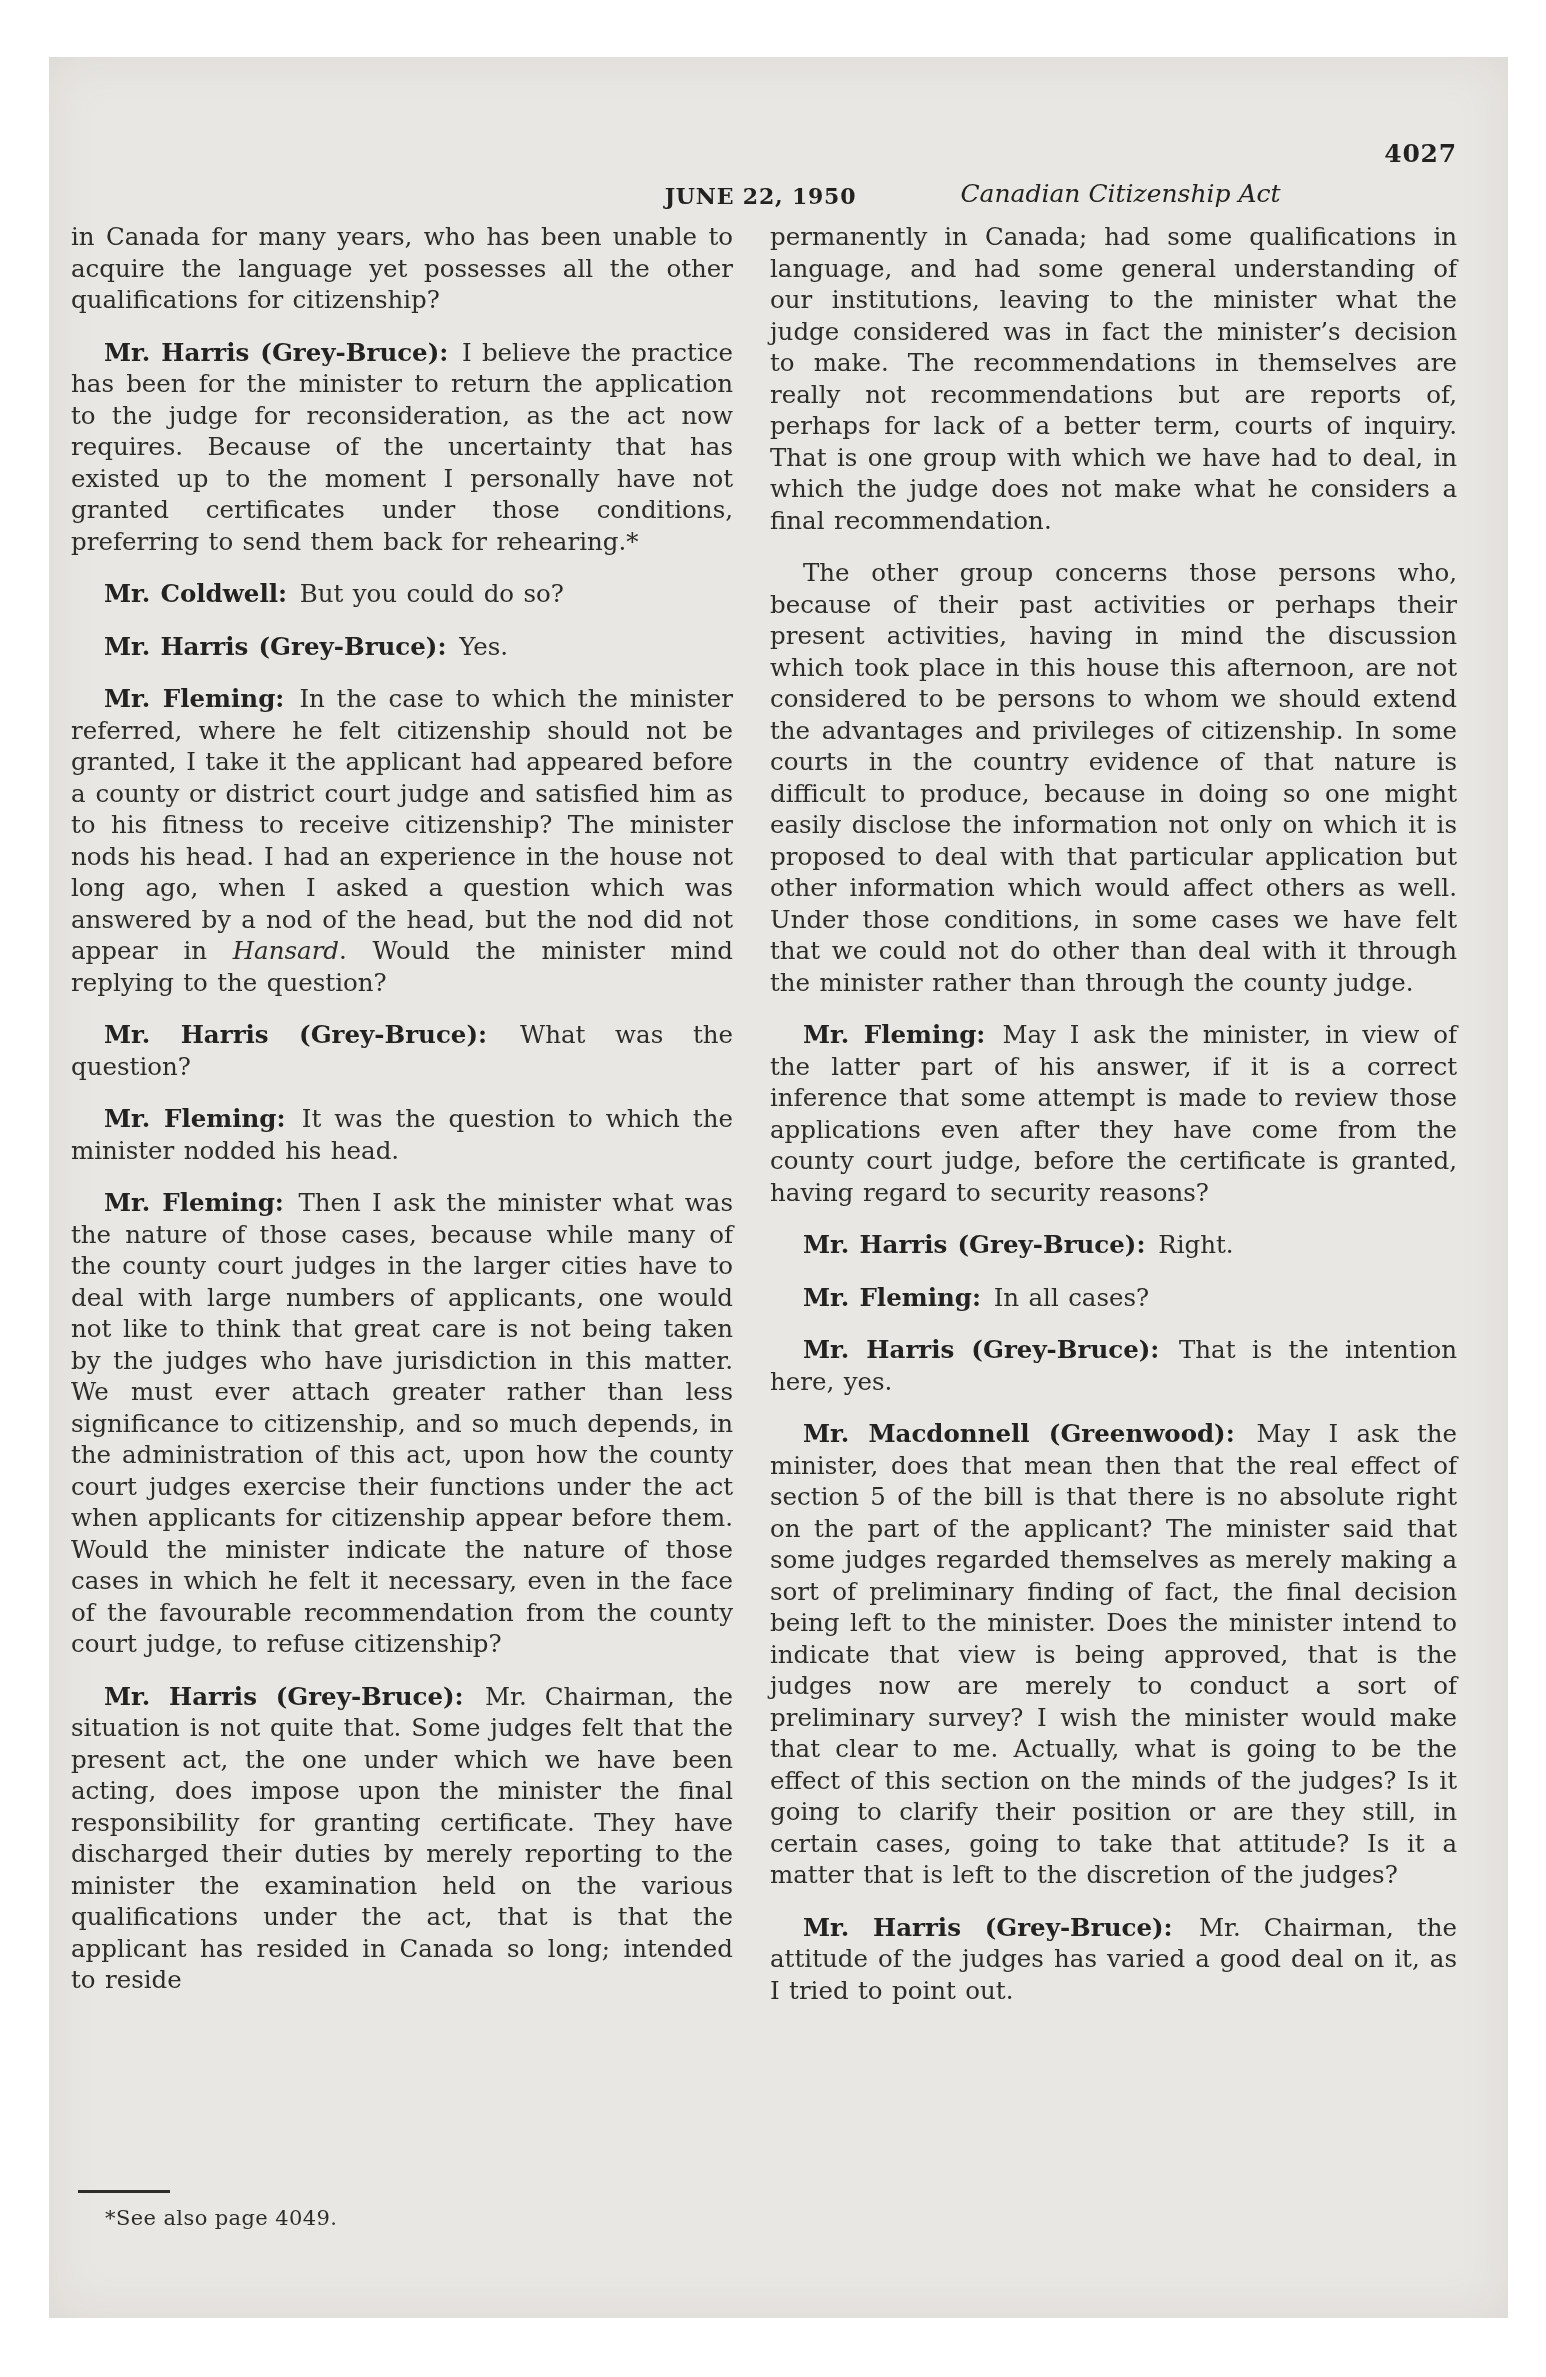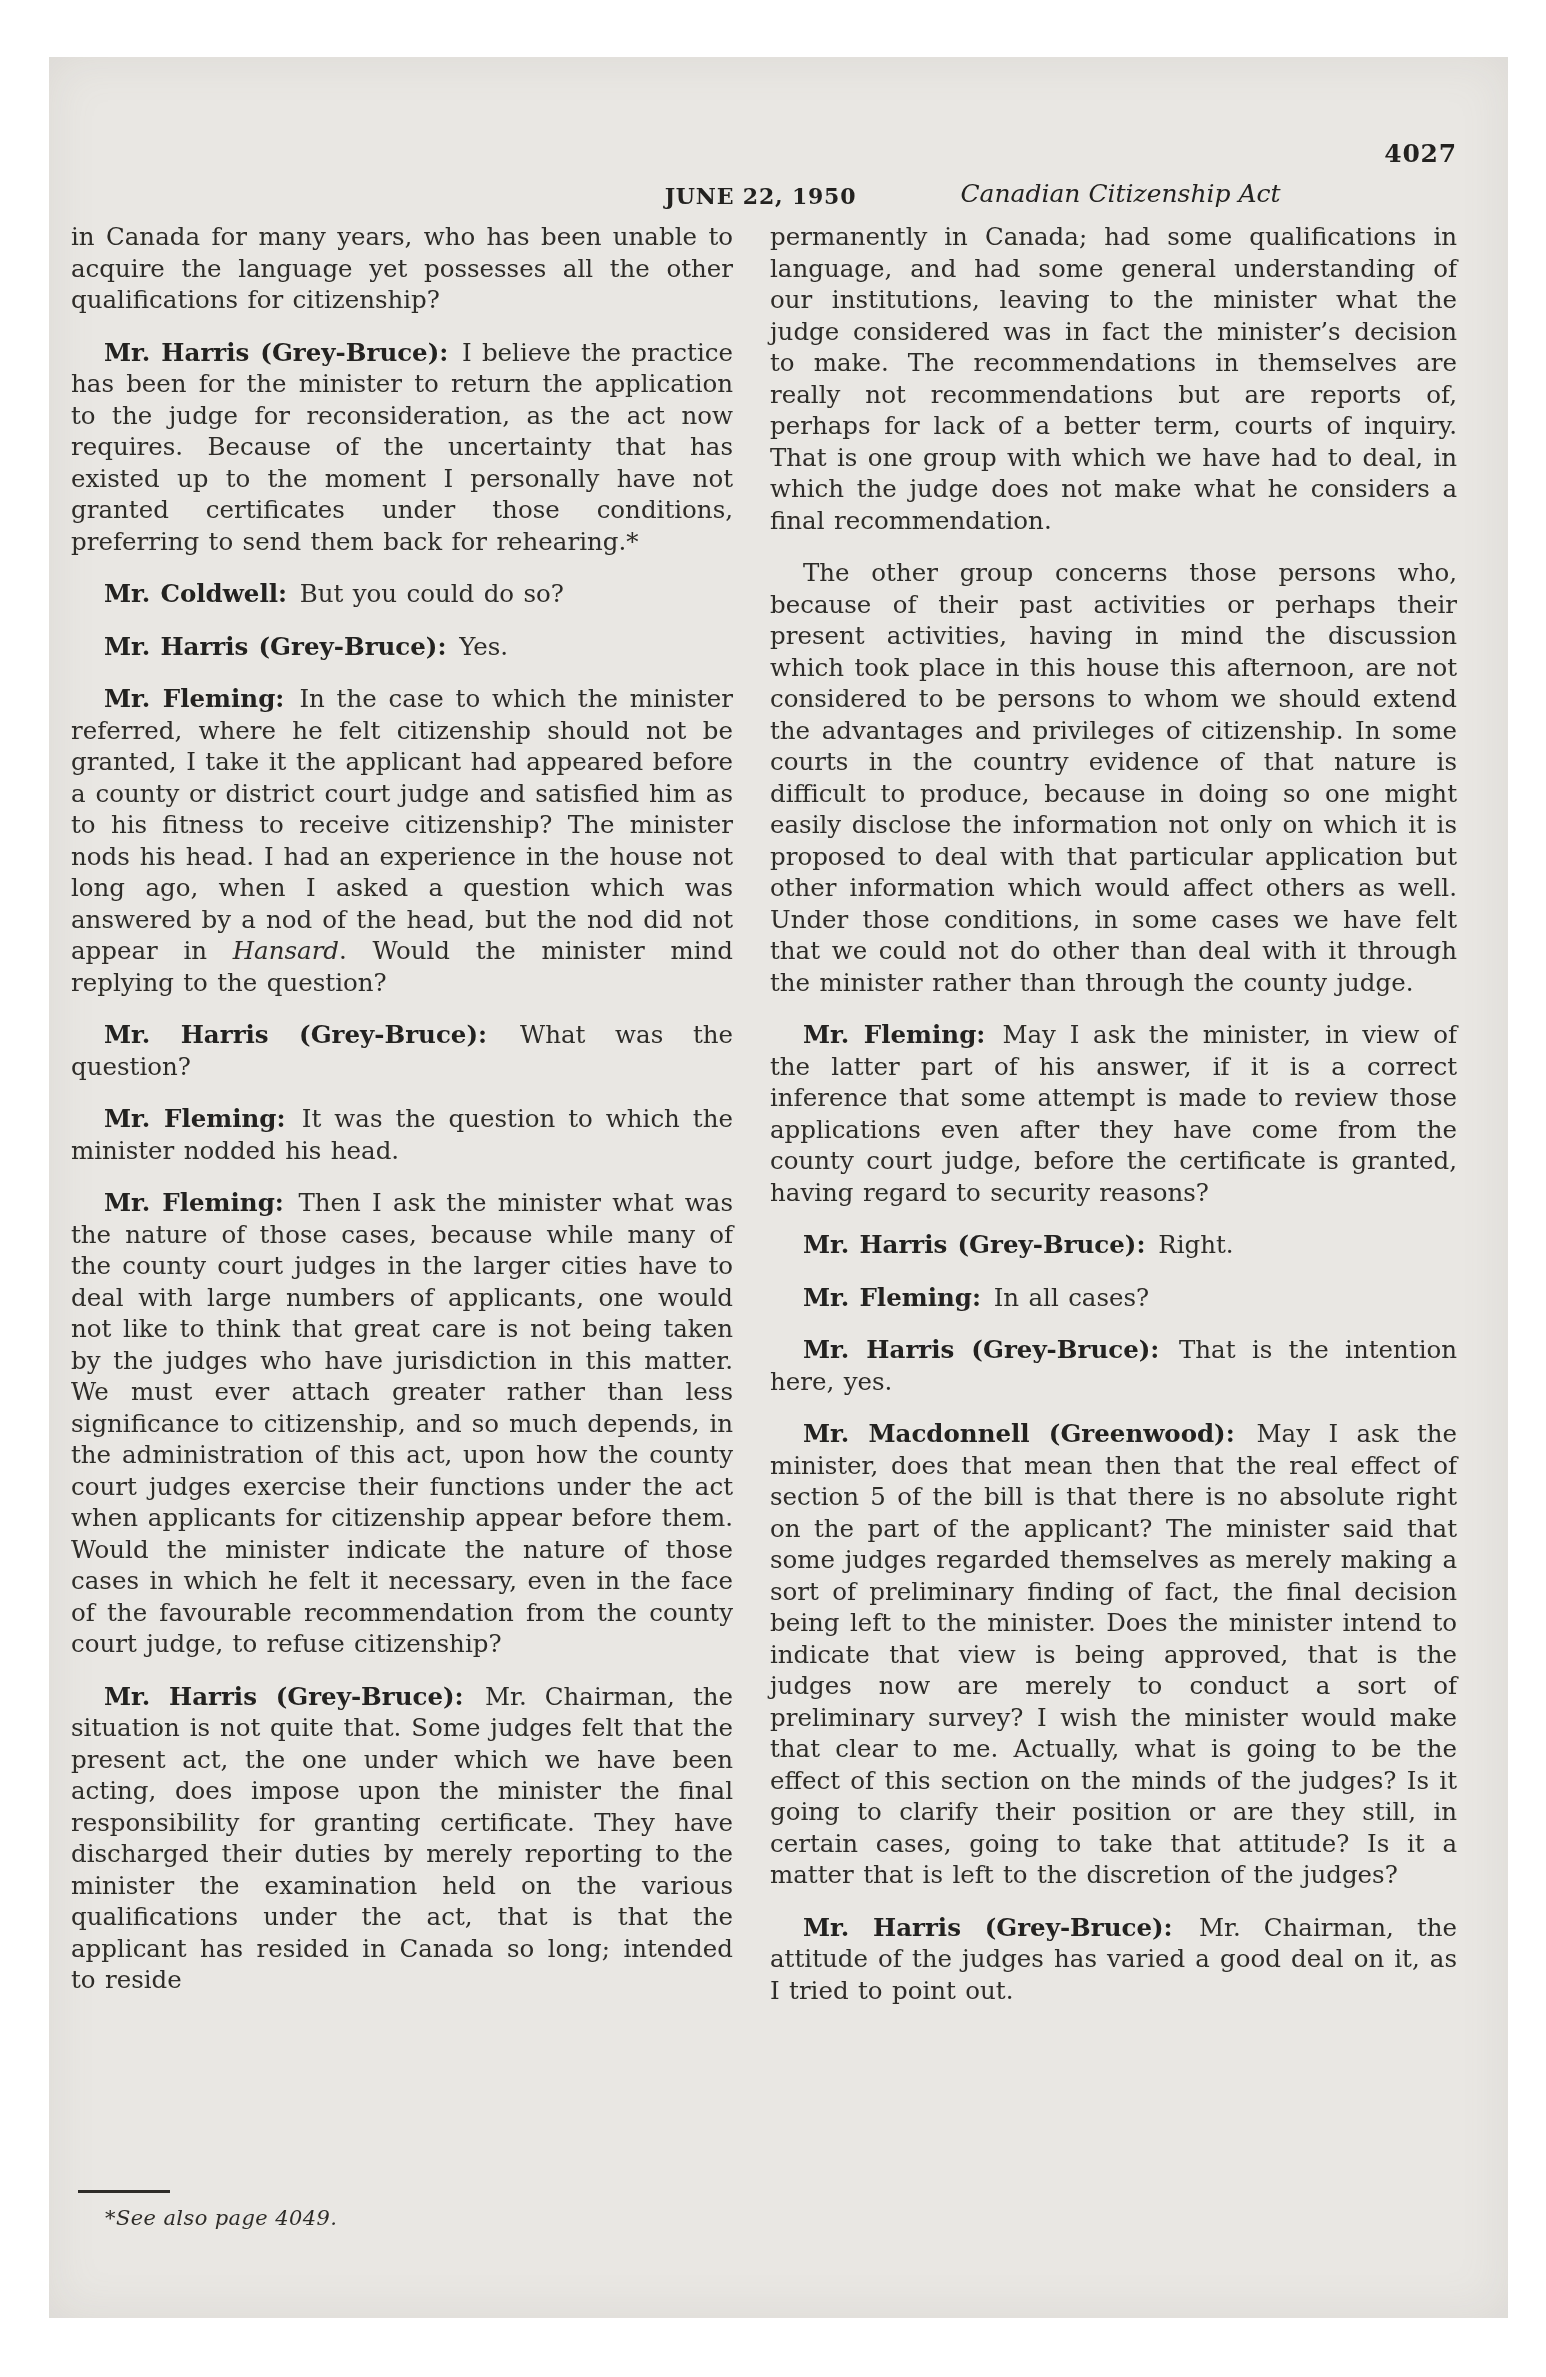--- a/index.html
+++ b/index.html
@@ -43,21 +43,21 @@
   .para + .para{margin-top:21px;}
   .para.indent{text-indent:33px;}
   .para b{font-weight:bold;color:var(--heading-ink,#232220);margin-right:3.3px;margin-top:48px;}
   .para i{font-style:italic;}
   .footnote-rule{
     position:absolute;left:29px;top:2133px;width:92px;height:2.5px;
     background:var(--ink,#2e2c28);
   }
   .footnote{
     position:absolute;left:56px;top:2149px;
-    font-size:21px;font-style:italic;color:var(--ink,#2e2c28);
+    font-size:21px;color:var(--ink,#2e2c28);
     letter-spacing:0.4px;
   }
 </style>
 </head>
 <body>
 
 <div class="page">
   <div class="date-heading">JUNE 22, 1950</div>
   <div class="page-number">4027</div>
   <div class="running-title">Canadian Citizenship Act</div>

